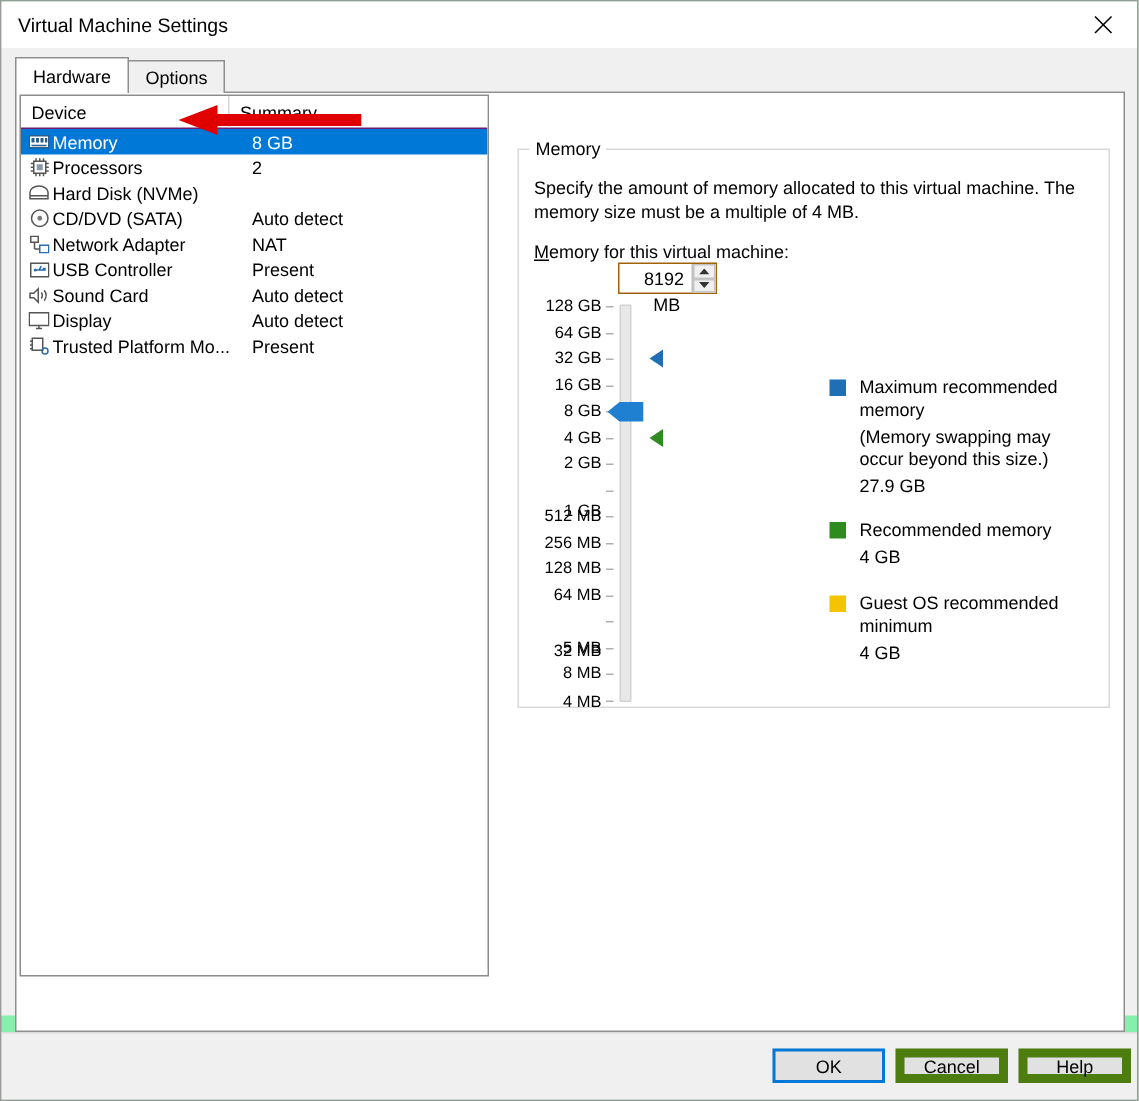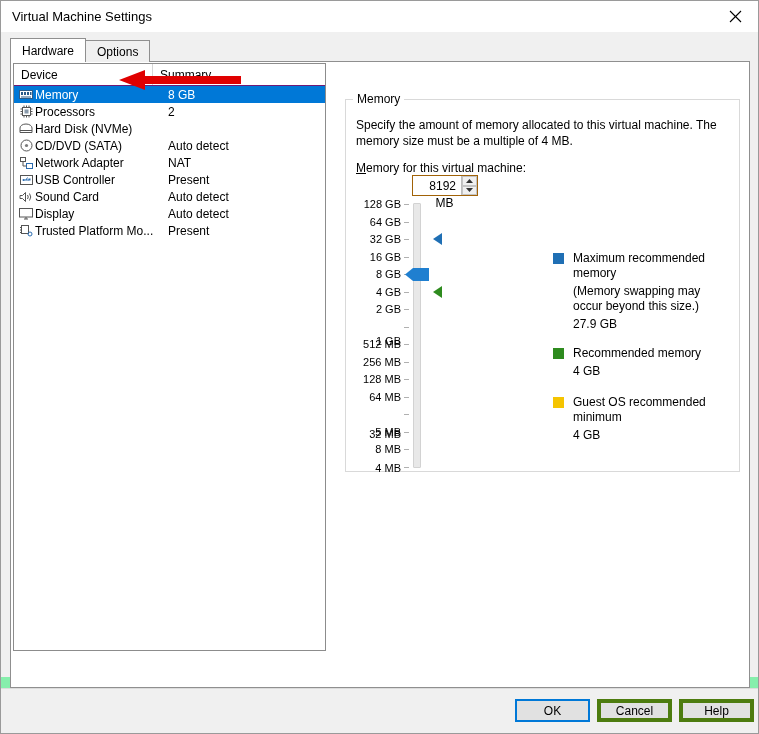--- a/index.html
+++ b/index.html
@@ -141,21 +141,21 @@
   }
   .row-sum {
     flex: 1;
     padding-left: 7px;
     font-size: 12px;
     white-space: nowrap;
   }
 
   
   .btn {
-    border: 4px solid #4d7c0f;
+    border: 6px solid #4d7c0f;
     background: #e1e1e1;
     font-family: "Liberation Sans", sans-serif;
     font-size: 12px;
     color: #000;
     cursor: default;
     display: flex; align-items: center; justify-content: center;
     box-sizing: border-box;
   }
   .btn.disabled { color: #9d9d9d; border-color: #cccccc; background: #e6e6e6; }
   .btn u { text-decoration: underline; }

